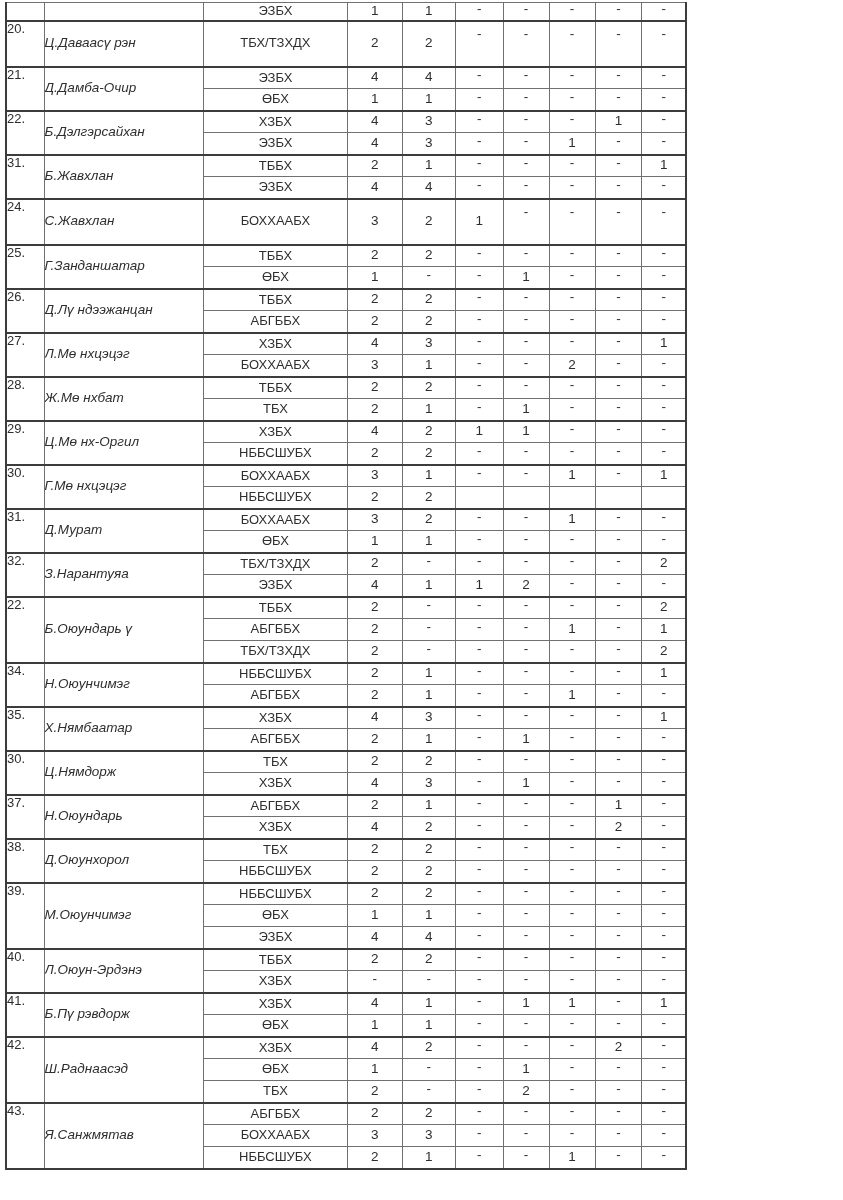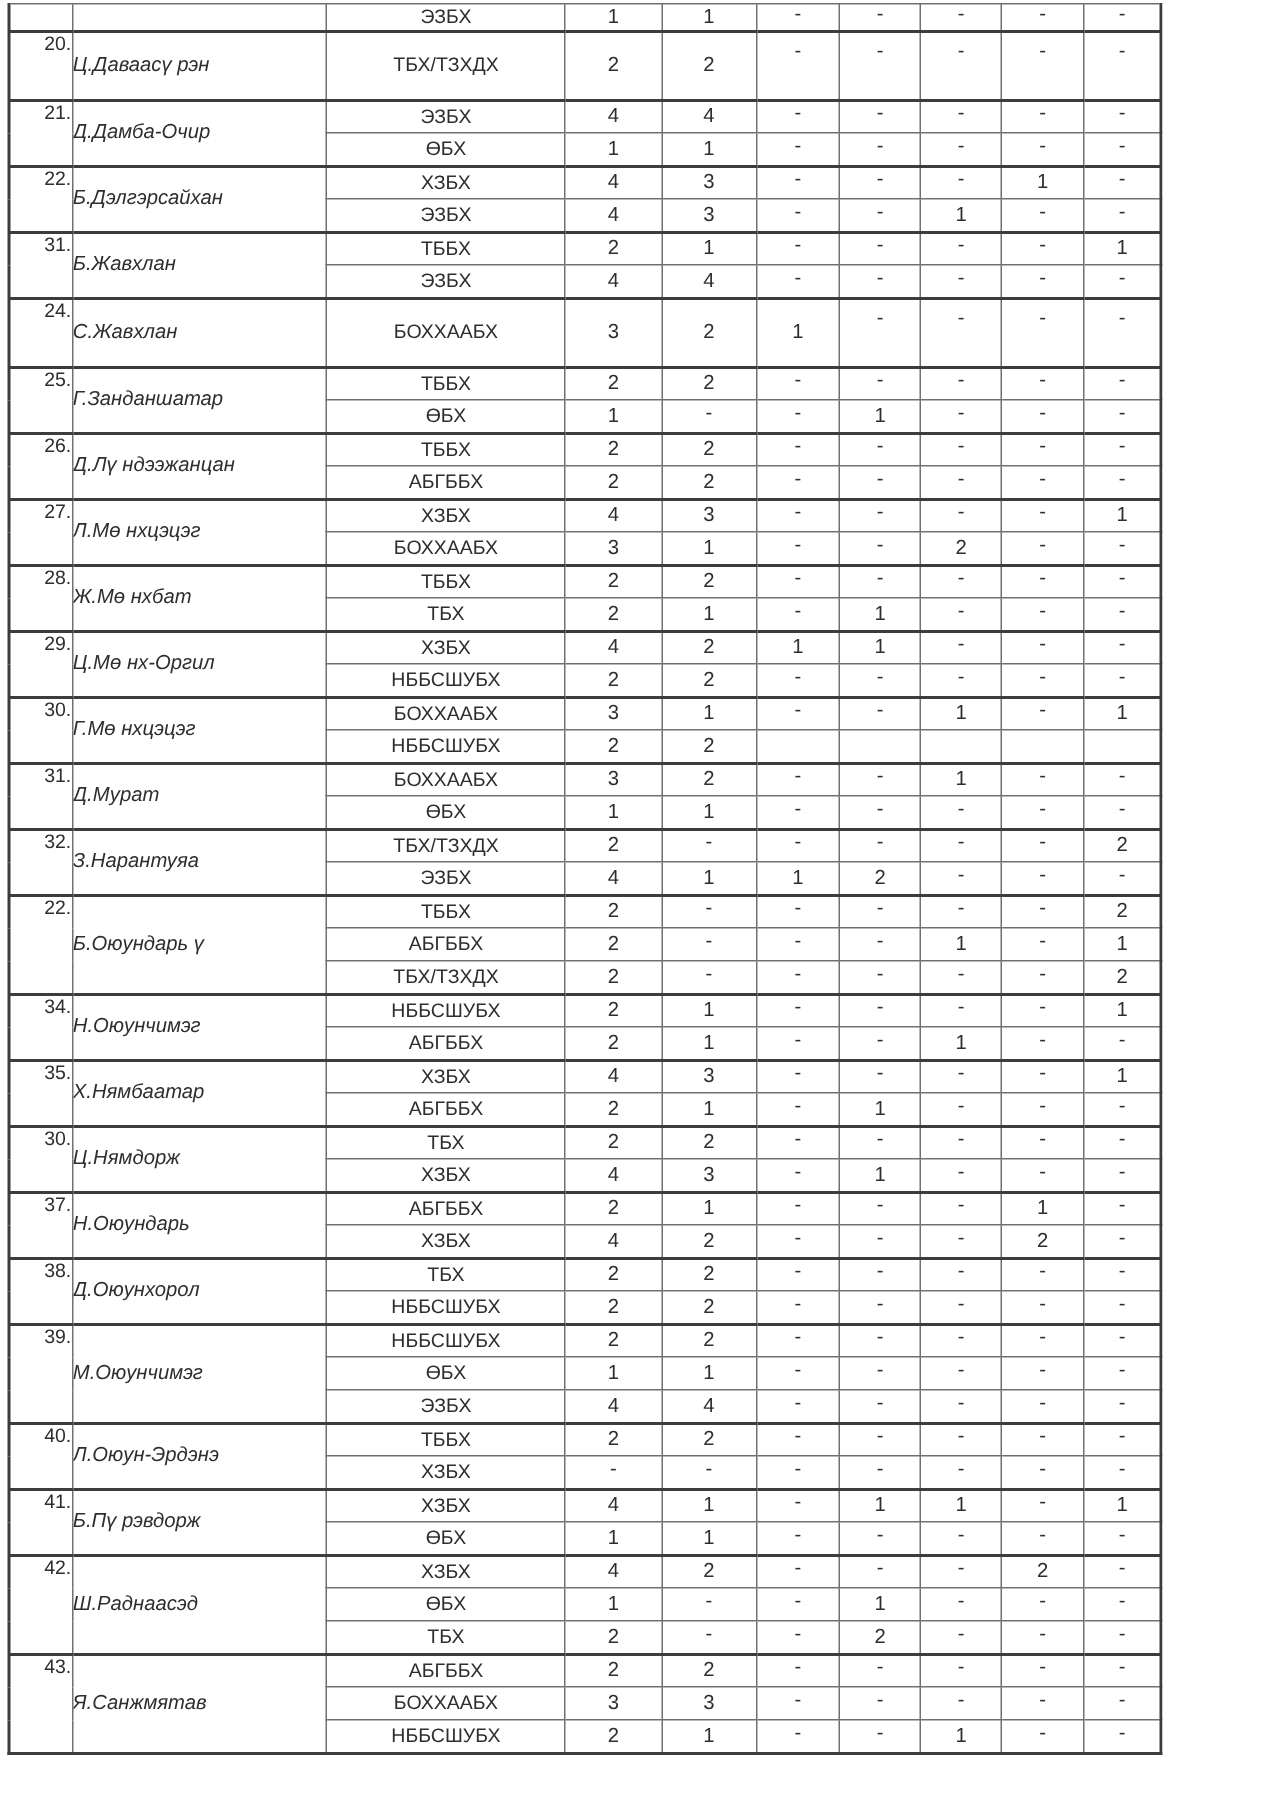--- a/index.html
+++ b/index.html
@@ -8,21 +8,21 @@
     --grid-strong: #3c3c3c;
     --bg: #ffffff;
   }
   html, body {
     margin: 0;
     padding: 0;
     background: var(--bg);
   }
   .page {
     position: relative;
-    width: 775px;
+    width: 687px;
     height: 1200px;
     background: var(--bg);
     font-family: "Liberation Sans", sans-serif;
     color: var(--ink);
     overflow: hidden;
   }
   table.roster {
     border-collapse: collapse;
     table-layout: fixed;
     margin: 2px 0 0 5px;
@@ -34,21 +34,21 @@
     padding: 0;
     overflow: hidden;
     white-space: nowrap;
     line-height: 1.1;
   }
   tr { height: 22px; }
   tr.tall { height: 46px; }
   tr.partial-row { height: 18px; }
   tr.group-first td { border-top: 2px solid var(--grid-strong); }
   td.no {
-    text-align: right;
+    text-align: left;
     vertical-align: top;
     padding-top: 3px;
     font-size: 13px;
   }
   td.name {
     text-align: left;
     vertical-align: middle;
     padding-left: 8px;
     font-size: 13.5px;
     font-style: italic;

